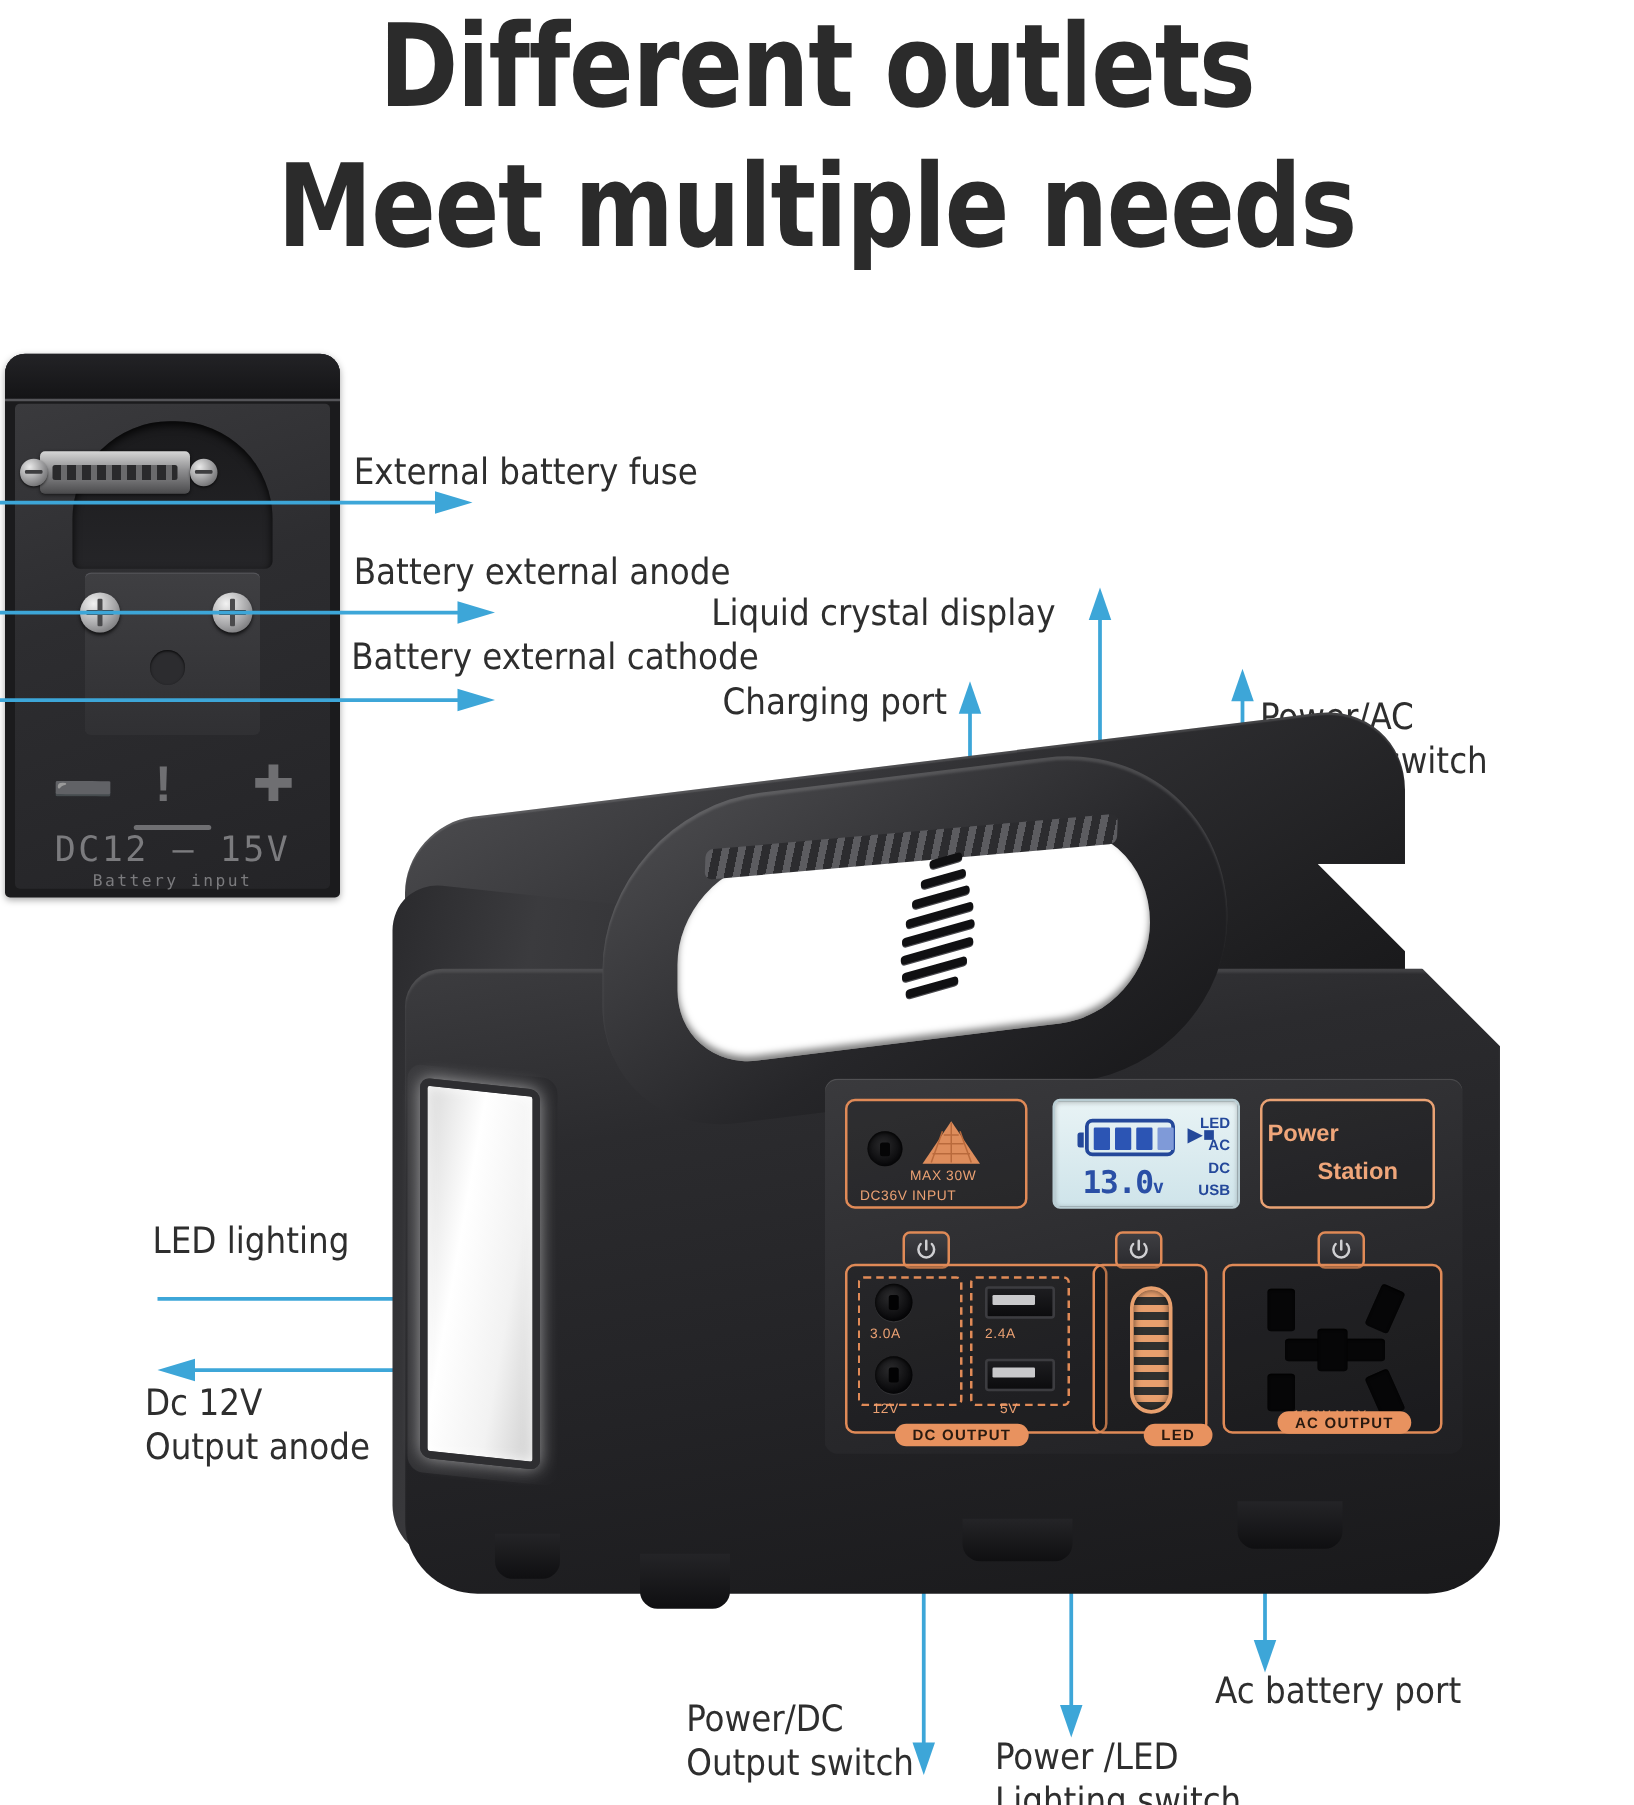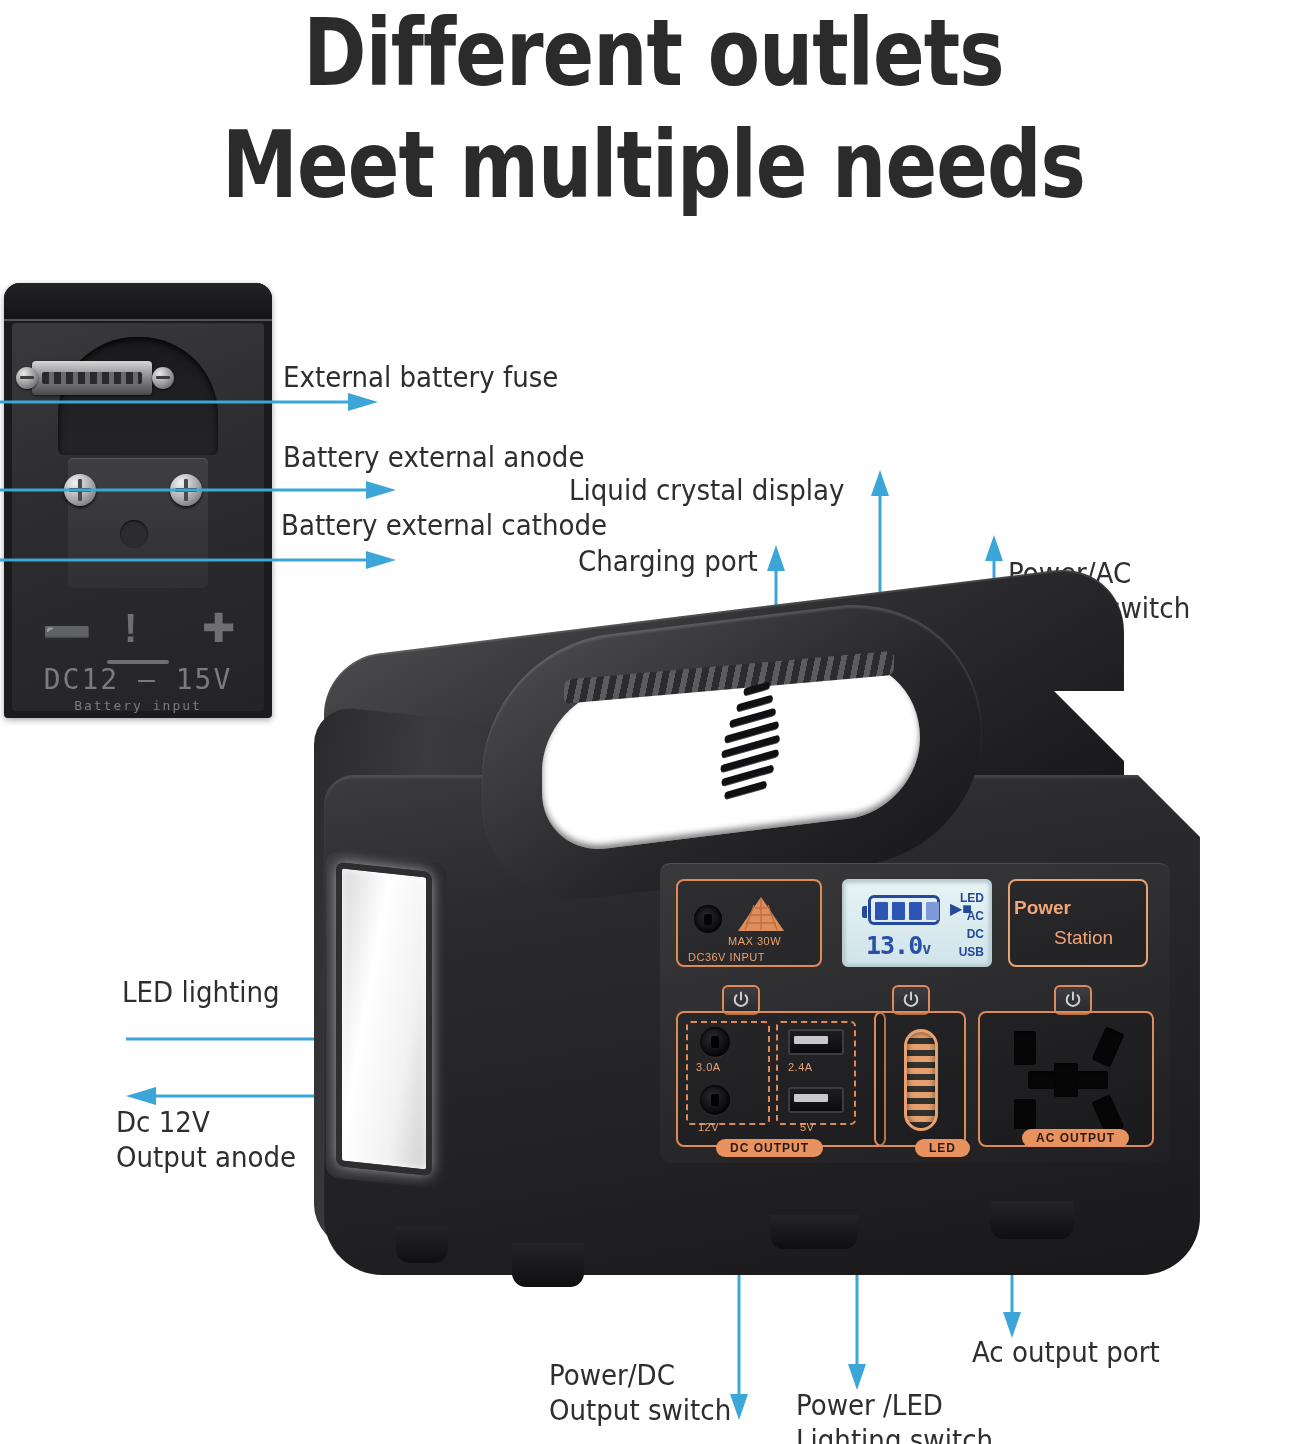--- a/index.html
+++ b/index.html
@@ -299,21 +299,21 @@
   .lcdlist{
     position:absolute; right:6px; top:8px; width:38px; text-align:right;
     color:#24489a; font-weight:700;
     font-family:"Liberation Sans","DejaVu Sans",sans-serif;
     font-size:12px; line-height:18px;
   }
 
   
   .psbadge{ left:338px; top:6px; width:140px; height:88px; border-color:#e9a274;}
   .psbadge .t1{ position:absolute; left:4px; top:16px; color:#f0a67a; font-size:19px; font-weight:600;}
-  .psbadge .t2{ position:absolute; left:44px; top:46px; color:#f0a67a; font-size:19px; font-weight:400;}
+  .psbadge .t2{ position:absolute; left:44px; top:46px; color:#f0a67a; font-size:19px; font-weight:700;}
 
   
   .dcbox{ left:6px; top:22px; width:210px; height:136px; }
   .dc-dashed{
     position:absolute; left:8px; top:8px; width:84px; height:104px;
     border:2px dashed #e08a57; border-radius:5px;
   }
   .usb-dashed{
     position:absolute; left:98px; top:8px; width:80px; height:104px;
     border:2px dashed #e08a57; border-radius:5px;
@@ -457,21 +457,21 @@
 
   <div class="callout" style="left:116px; top:1105px;">Dc 12V
 Output anode</div>
 
   <div class="callout" style="left:549px; top:1358px;">Power/DC
 Output switch</div>
 
   <div class="callout" style="left:796px; top:1388px;">Power /LED
 Lighting switch</div>
 
-  <div class="callout" style="left:972px; top:1335px;">Ac output port</div>
+  <div class="callout" style="left:972px; top:1335px;">Ac battery port</div>
 
   <div class="arrow" style="left:0px; top:390px;">
     <svg width="380" height="24" viewBox="0 0 380 24">
       <line x1="0" y1="12" x2="350" y2="12" stroke="#3da6d8" stroke-width="3"></line>
       <polygon points="348,3 378,12 348,21" fill="#3da6d8"></polygon>
     </svg>
   </div>
 
   <div class="arrow" style="left:0px; top:478px;">
     <svg width="400" height="24" viewBox="0 0 400 24">

